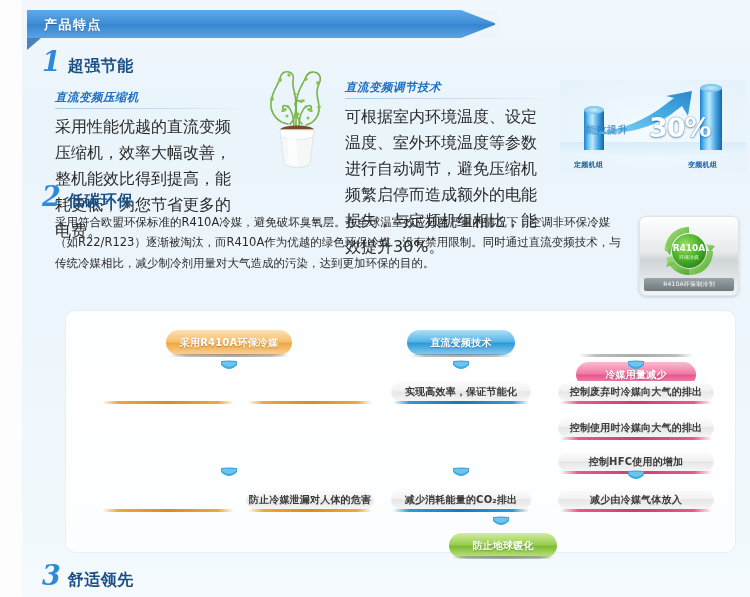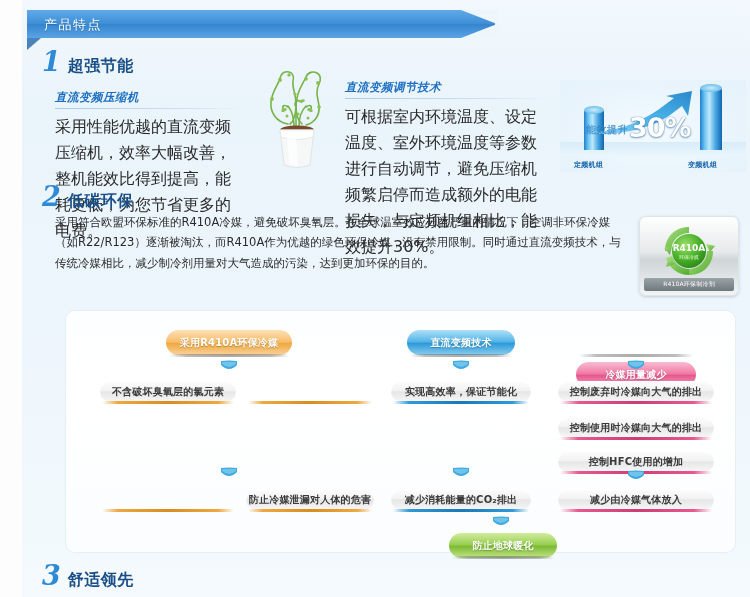--- a/index.html
+++ b/index.html
@@ -25,21 +25,21 @@
     -webkit-clip-path:polygon(0 0,100% 0,100% 100%,0 100%);
   }
   .ribbon-notch{
     position:absolute;left:461px;top:10px;width:36px;height:28px;
     background:#eef5fb;
     -webkit-clip-path:polygon(100% 0,100% 100%,0 100%,0 100%, 100% 50%, 0 0);
     clip-path:polygon(100% 0, 0 0, 100% 50%, 0 100%, 100% 100%);
   }
   .ribbon-title{
     position:absolute;left:44px;top:16px;
-    font-size:13px;font-weight:normal;color:#ffffff;letter-spacing:1.5px;
+    font-size:13px;font-weight:bold;color:#ffffff;letter-spacing:1.5px;
     text-shadow:0 1px 1px rgba(0,0,0,.22);
   }
   .ribbon-fold{
     position:absolute;left:27px;top:38px;width:14px;height:12px;
     background:#2c6fb0;
     clip-path:polygon(0 0,100% 0,0 100%);
     opacity:.85;
   }
   
   .sec-head{position:absolute;display:flex;align-items:baseline;}
@@ -98,20 +98,21 @@
     letter-spacing:.3px;white-space:nowrap;
   }
   #lab-a{left:14px;}
   #lab-b{left:128px;}
   .chart-arrow{
     position:absolute;left:36px;top:10px;width:118px;height:44px;
   }
   .chart-overlay{
     position:absolute;left:26px;top:36px;display:flex;align-items:flex-end;
     white-space:nowrap;
+    gap:20px;
   }
   .chart-overlay .small{
     font-size:10px;font-weight:bold;color:#2b7fc4;opacity:.72;
     margin-right:1px;margin-bottom:3px;letter-spacing:.5px;
   }
   .chart-overlay .big{
     font-size:27px;font-weight:bold;color:#ffffff;line-height:.9;
     text-shadow:0 1px 2px rgba(18,82,140,.55),0 0 1px rgba(18,82,140,.9);
     letter-spacing:-1px;
   }
@@ -326,23 +327,20 @@
     <div class="node hdr hdr-orange" style="left:100px;top:19px;width:126px;">
       <span>采用R410A环保冷媒</span>
     </div>
     <div class="node-shadow" style="left:103px;top:43px;width:120px;"></div>
 
     <svg class="arrow-down" style="left:153px;top:48px;" viewBox="0 0 20 16">
       <path d="M2 2 Q10 1 18 2 L18 6 Q10 14 2 6 Z" fill="#3fa8e0"></path>
       <path d="M3 3 Q10 2.4 17 3 L17 5 Q10 11 3 5 Z" fill="#7ccaee" opacity=".8"></path>
     </svg>
 
-    <div class="node leaf" style="left:34px;top:70px;width:136px;">
-      <span>不含破坏臭氧层的氯元素</span>
-    </div>
     <div class="underline ul-orange" style="left:36px;top:90px;width:132px;"></div>
 
     <div class="underline ul-orange" style="left:182px;top:90px;width:124px;"></div>
 
     <svg class="arrow-down" style="left:153px;top:155px;" viewBox="0 0 20 16">
       <path d="M2 2 Q10 1 18 2 L18 6 Q10 14 2 6 Z" fill="#3fa8e0"></path>
       <path d="M3 3 Q10 2.4 17 3 L17 5 Q10 11 3 5 Z" fill="#7ccaee" opacity=".8"></path>
     </svg>
 
     <div class="underline ul-orange" style="left:36px;top:198px;width:132px;"></div>

